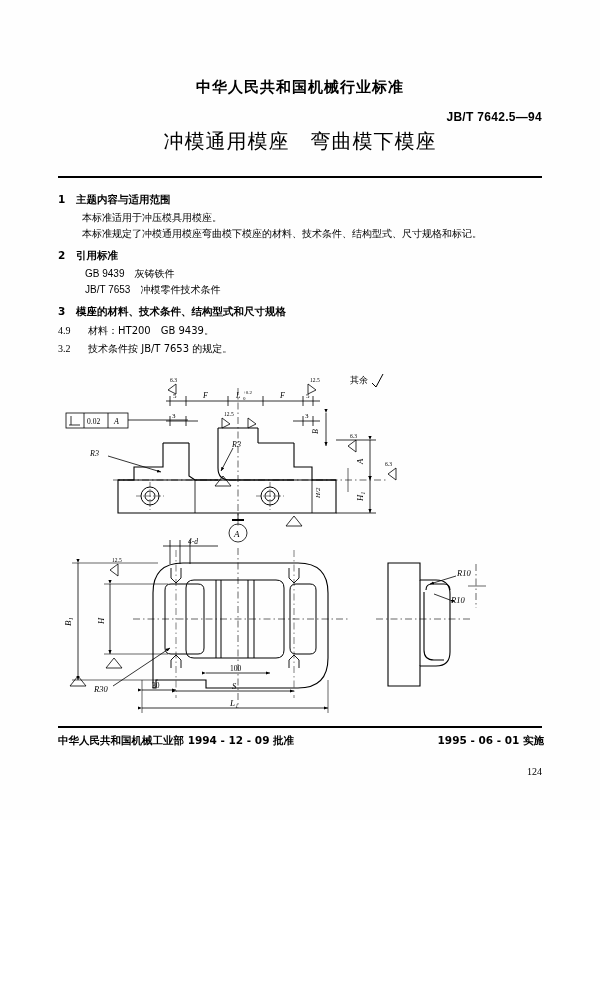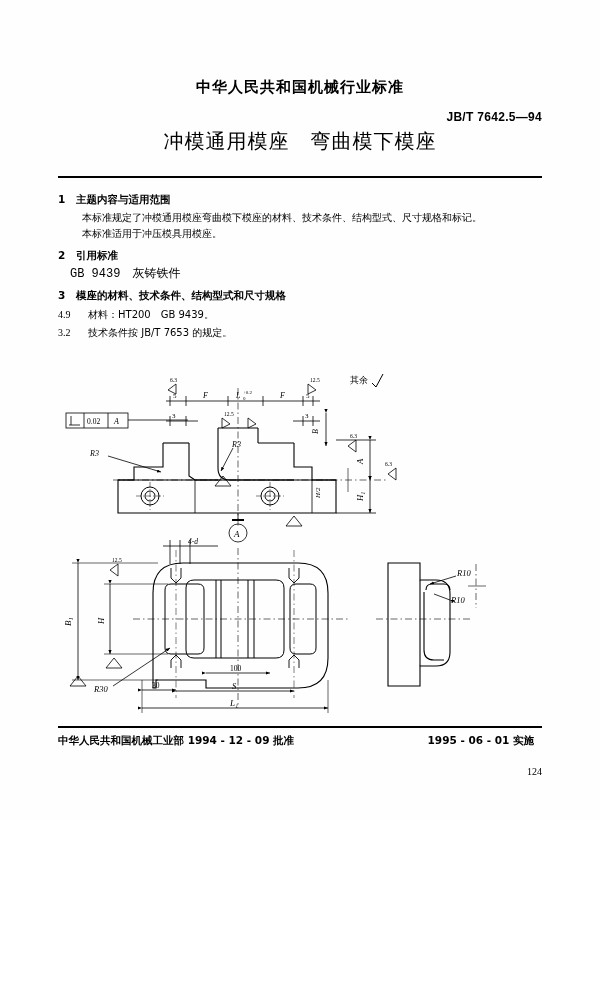--- a/index.html
+++ b/index.html
@@ -78,24 +78,24 @@
     margin-top: 5px;
     margin-bottom: 2px;
   }
   .clause-head .num { display: inline-block; width: 18px; }
   .para {
     margin-left: 24px;
     font-size: 10px;
     line-height: 16px;
   }
   .ref-line {
-    margin-left: 12px;
-    font-size: 12px;
+    margin-left: 27px;
+    font-size: 10px;
     line-height: 16px;
-    font-family: Liberation Mono, monospace;
+    font-family: Liberation Sans, sans-serif;
   }
   .sub-clause {
     font-size: 10px;
     line-height: 17px;
     margin-top: 1px;
   }
   .sub-clause .snum {
     display: inline-block;
     width: 30px;
     font-family: "Liberation Serif", serif;
@@ -121,21 +121,21 @@
   }
   .footer-left {
     position: absolute;
     left: 58px; top: 734px;
     font-family: "DejaVu Sans", sans-serif;
     font-size: 10.5px;
     font-weight: bold;
   }
   .footer-right {
     position: absolute;
-    right: 66px; top: 734px;
+    right: 56px; top: 734px;
     font-family: "DejaVu Sans", sans-serif;
     font-size: 10.5px;
     font-weight: bold;
   }
   .page-num {
     position: absolute;
     right: 58px; top: 766px;
     font-family: "Liberation Serif", serif;
     font-size: 10px;
   }
@@ -153,27 +153,28 @@
 
   <div class="doc-title">冲模通用模座　弯曲模下模座</div>
 
   <div class="rule-top"></div>
 
   <div class="body-area">
 
     <div class="clause-head">
       <span class="num">1</span><span>主题内容与适用范围</span>
     </div>
+    <div class="para">本标准适用于冲压模具用模座。</div>
     <div class="para">本标准规定了冲模通用模座弯曲模下模座的材料、技术条件、结构型式、尺寸规格和标记。</div>
-    <div class="para">本标准适用于冲压模具用模座。</div>
 
     <div class="clause-head">
       <span class="num">2</span><span>引用标准</span>
     </div>
     <div class="ref-line">GB 9439　灰铸铁件</div>
+    <div class="ref-line">JB/T 7653　冲模零件技术条件</div>
 
     <div class="clause-head">
       <span class="num">3</span><span>模座的材料、技术条件、结构型式和尺寸规格</span>
     </div>
     <div class="sub-clause">
       <span class="snum">4.9</span><span>材料：HT200　GB 9439。</span>
     </div>
     <div class="sub-clause">
       <span class="snum">3.2</span><span>技术条件按 JB/T 7653 的规定。</span>
     </div>

